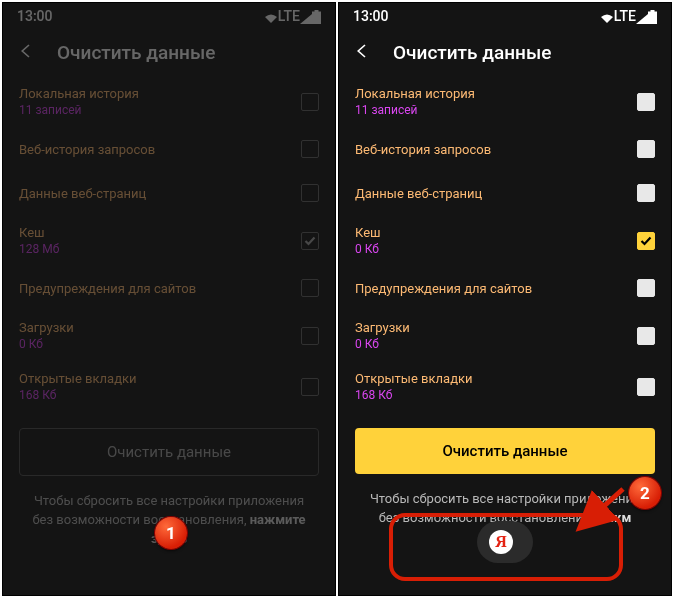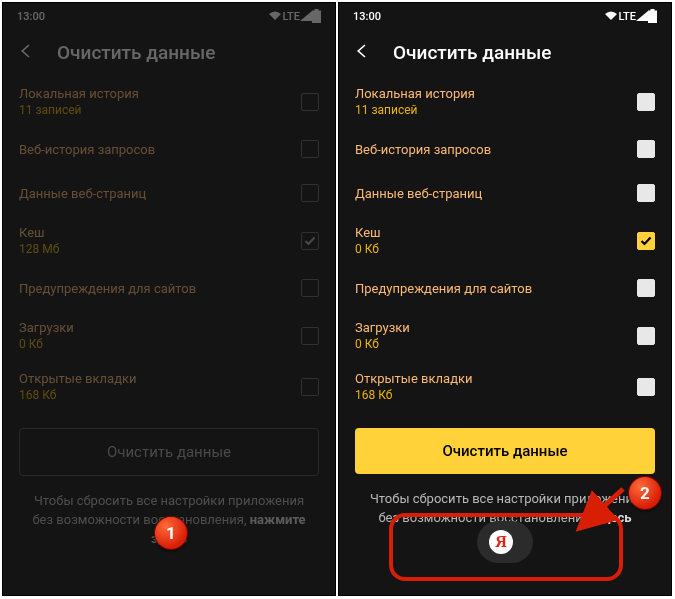--- a/index.html
+++ b/index.html
@@ -26,46 +26,46 @@
   .phone.dimmed .header,
   .phone.dimmed .status-bar { opacity: 0.45; filter: brightness(0.8); }
   .phone.dimmed .clear-btn,
   .phone.dimmed .reset-note { opacity: 0.45; filter: brightness(0.8); }
   .status-bar {
     height: 26px;
     display: flex;
     align-items: center;
     justify-content: space-between;
     padding: 0 14px;
-    font-size: 11px;
+    font-size: 14px;
     font-weight: 500;
     color: #fff;
   }
-  .status-right { display: flex; align-items: center; gap: 0; }
+  .status-right { display: flex; align-items: flex-end; gap: 0; }
   .status-icon { display: inline-flex; align-items: center; }
   .header {
     display: flex;
     align-items: center;
     gap: 22px;
     padding: 12px 16px 12px 14px;
     color: #fff;
   }
   .back-arrow { width: 18px; height: 18px; }
   .header-title { font-size: 19px; font-weight: 500; }
   .list-area { padding: 0 16px; }
   .row {
     display: flex;
     align-items: center;
     justify-content: space-between;
     padding: 10px 0;
     min-height: 44px;
   }
   .row .labels { display: flex; flex-direction: column; }
   .row .label { font-size: 13px; color: #fdba74; }
-  .row .sublabel { font-size: 12px; color: #eab308; margin-top: 2px; }
+  .row .sublabel { font-size: 12px; color: #d946ef; margin-top: 2px; }
   .checkbox {
     width: 18px; height: 18px;
     border: 1.5px solid #6a6a6a;
     border-radius: 2px;
     display: inline-flex; align-items: center; justify-content: center;
     flex-shrink: 0;
   }
   .phone.active .checkbox { background: #e8e8e8; border-color: #e8e8e8; }
   .checkbox.checked { background: #ffd23a !important; border-color: #ffd23a !important; }
   .checkbox.checked svg { stroke: #000; }
@@ -302,21 +302,21 @@
       <div class="row">
         <div class="labels">
           <div class="label">Открытые вкладки</div>
           <div class="sublabel">168 Кб</div>
         </div>
         <span class="checkbox"></span>
       </div>
     </div>
   <div class="clear-btn">Очистить данные</div>
   <div class="reset-note">
-    <span>Чтобы сбросить все настройки приложения без возможности восстановления, </span><span class="bold">здесь</span>
+    <span>Чтобы сбросить все настройки приложения без возможности восстановления, </span><span class="bold">нажм</span>
   </div>
 
   <div class="toast">
     <span class="ybadge">Я</span>
   </div>
 
   <div class="highlight-box" style="left:50px;bottom:14px;width:234px;height:68px"></div>
   <div class="step-badge" style="bottom:86px;right:10px">2</div>
   <svg class="arrow" style="right:40px;bottom:58px" width="60" height="54">
     <defs>

